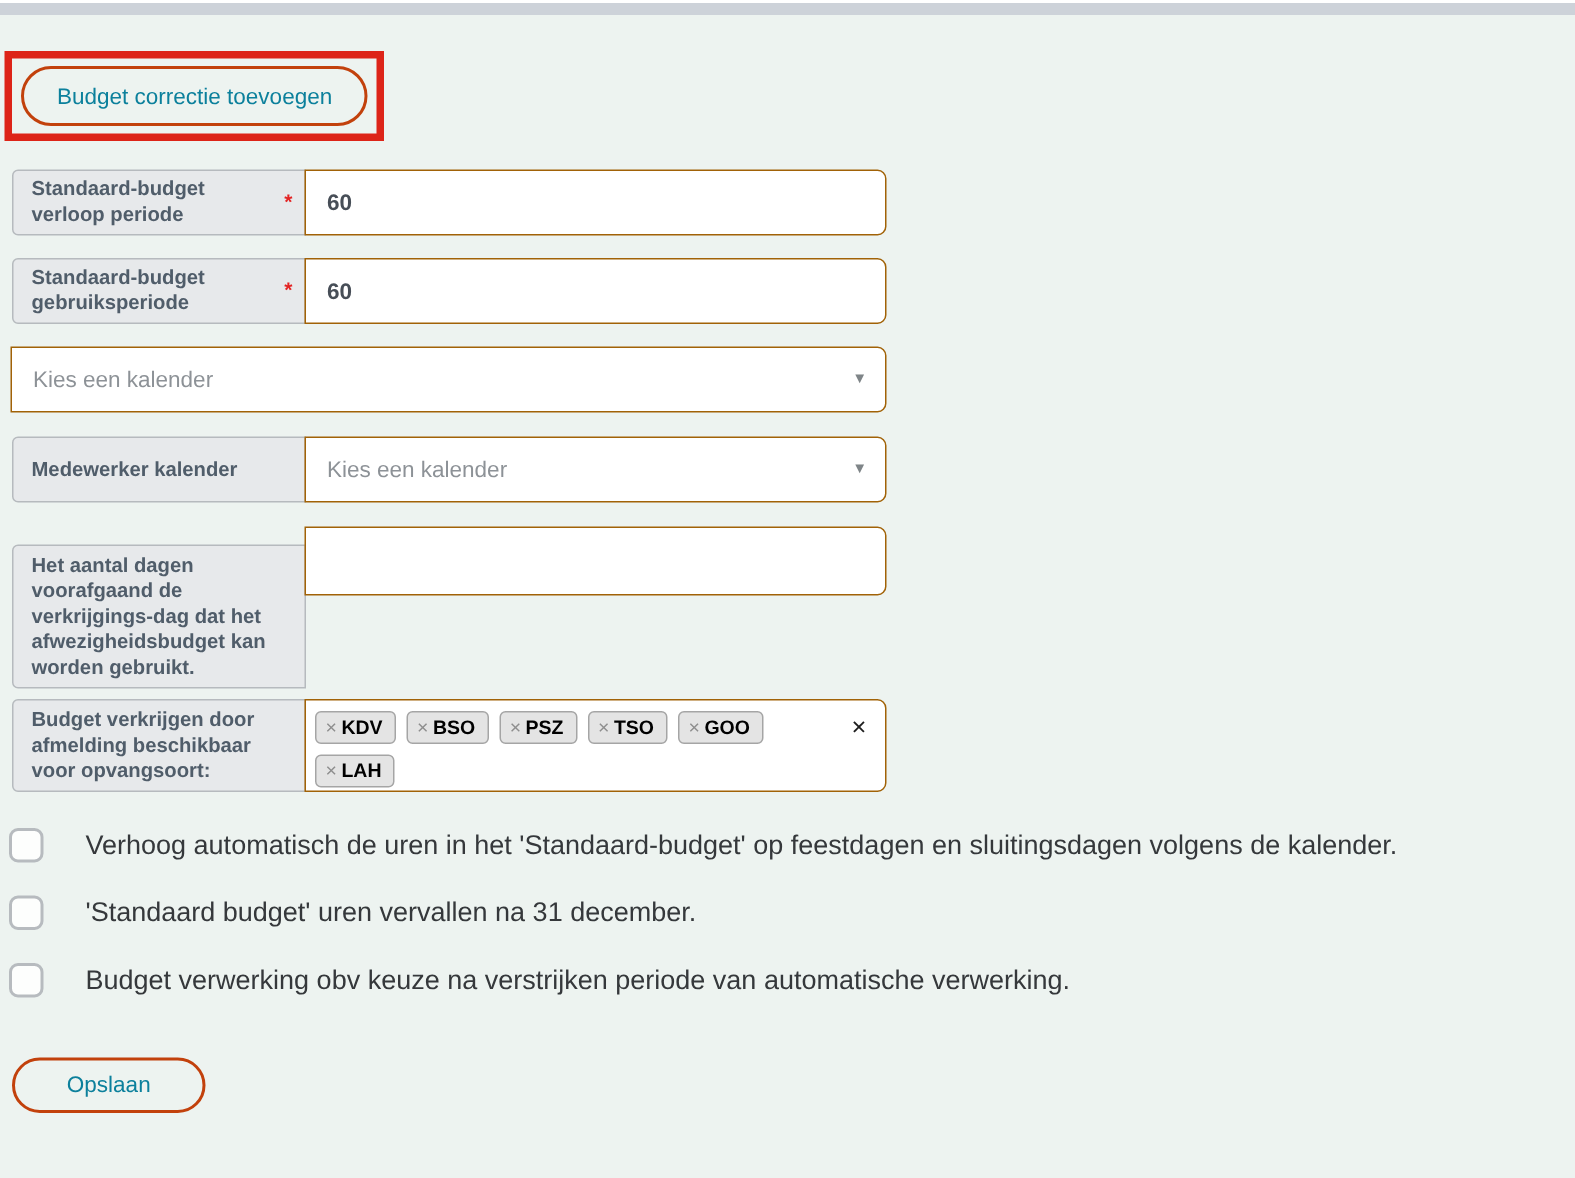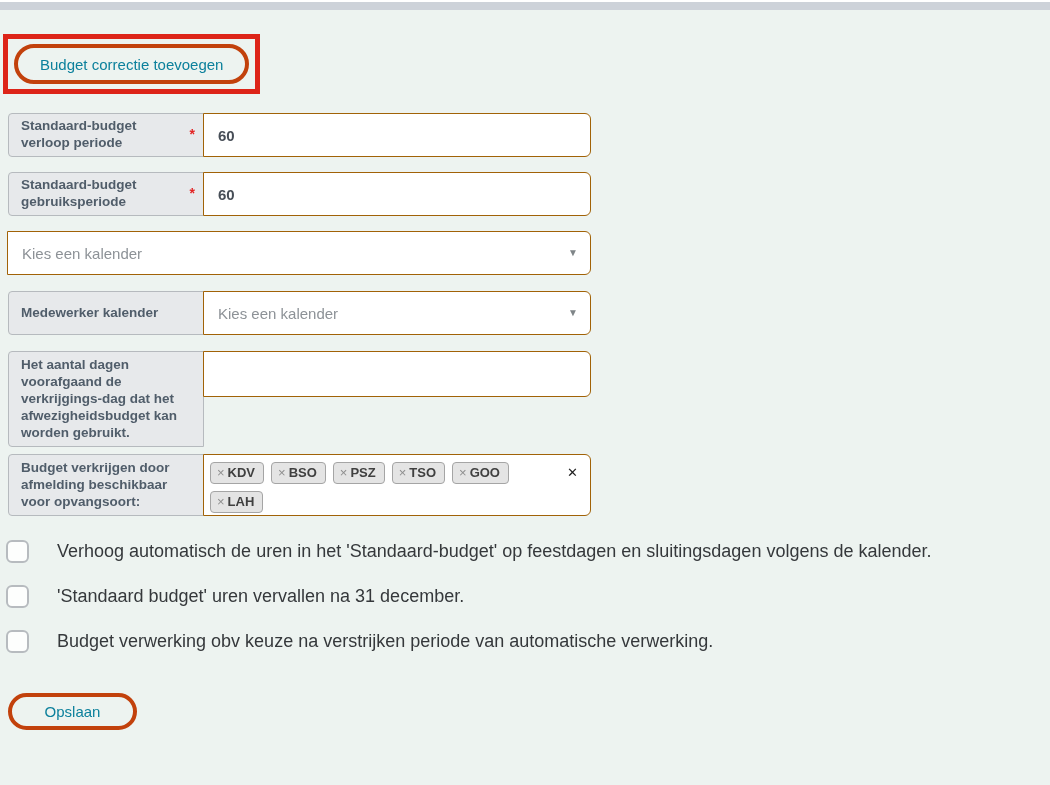--- a/index.html
+++ b/index.html
@@ -23,21 +23,21 @@
     border: 5px solid #dd2418;
     padding: 5px 6px;
   }
   .pill-btn {
     display: inline-flex;
     align-items: center;
     justify-content: center;
     height: 40px;
     padding: 0 22px;
     background: transparent;
-    border: 4px solid #c2410c;
+    border: 2px solid #c2410c;
     border-radius: 21px;
     color: #0c809c;
     font-size: 15px;
     font-family: "Liberation Sans", "DejaVu Sans", sans-serif;
     cursor: pointer;
     white-space: nowrap;
   }
 
   
   .form-area { margin-top: 19px; }
@@ -65,21 +65,21 @@
     font-weight: bold;
     line-height: 1.25;
   }
   .label-cell .lbl { flex: 1 1 auto; }
   .req {
     color: #e32424;
     font-size: 14px;
     margin-left: 4px;
     align-self: center;
   }
-  .row5 .label-cell { min-height: 92px; align-items: flex-end; }
+  .row5 .label-cell { min-height: 92px; align-items: flex-end; margin-top: 12px; }
 
   .input-cell {
     flex: 1 1 auto;
     margin-left: -1px;
     background: #ffffff;
     border: 1px solid #a16207;
     border-radius: 0 6px 6px 0;
     display: flex;
     align-items: center;
     padding: 0 12px 0 14px;
@@ -114,21 +114,21 @@
   .chip {
     display: inline-flex;
     align-items: center;
     background: #e4e4e4;
     border: 1px solid #a5a5a5;
     border-radius: 4px;
     padding: 2px 8px 3px 6px;
     cursor: pointer;
   }
   .chip-x { color: #8e8e8e; font-size: 13px; margin-right: 3px; }
-  .chip-label { color: #404040; font-size: 13px; font-weight: bold; }
+  .chip-label { color: #000000; font-size: 13px; font-weight: bold; }
   .clear-x {
     margin-left: auto;
     align-self: flex-start;
     padding-top: 3px;
     color: #1d1d1d;
     font-size: 13px;
     font-weight: bold;
     cursor: pointer;
   }
 

